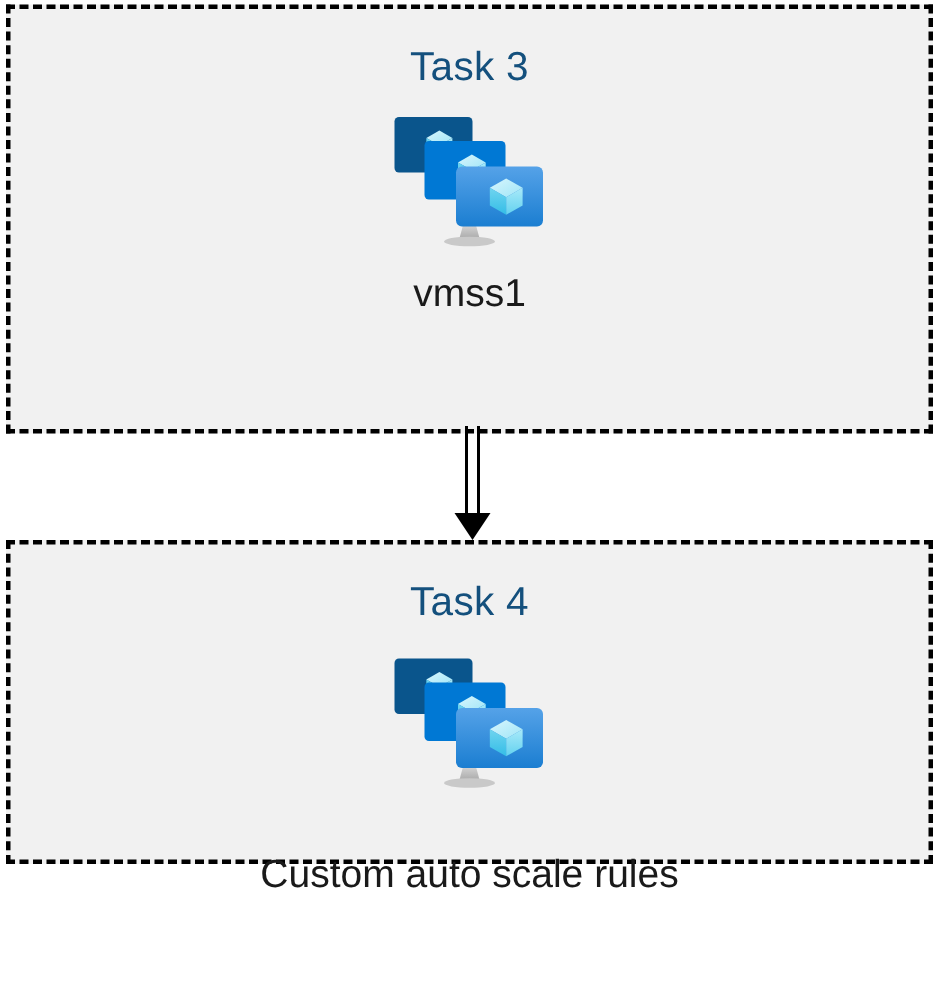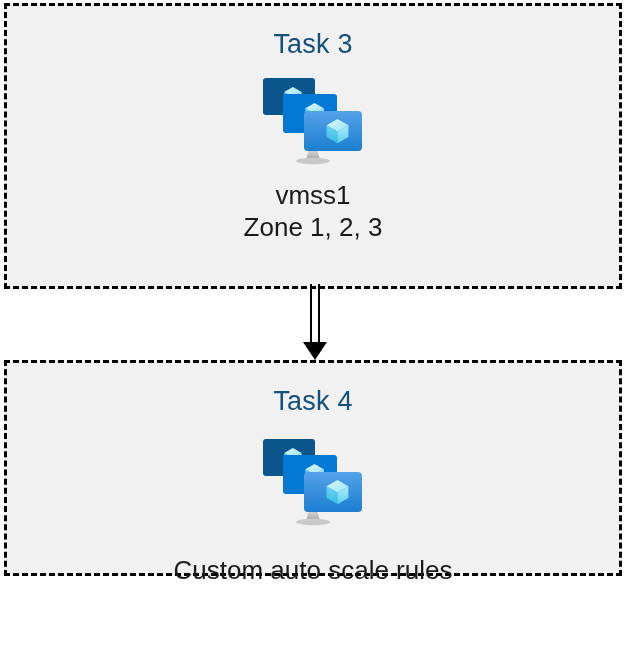--- a/index.html
+++ b/index.html
@@ -68,21 +68,21 @@
     margin-top: 12px;
     text-align: center;
     color: #1a1a1a;
     font-size: 26px;
     line-height: 1.22;
     white-space: nowrap;
   }
   .caption-line { display: block; text-align: center; }
 
   .task-box.bottom .icon-wrap { margin-top: 18px; }
-  .task-box.bottom .caption-block { margin-top: 26px; }
+  .task-box.bottom .caption-block { margin-top: 38px; }
 
   
   .connector {
     position: absolute;
     left: 295px;
     top: 284px;
     width: 40px;
     height: 78px;
   }
   .connector svg { display: block; }
@@ -142,21 +142,20 @@
         <g transform="translate(68,47) scale(0.78)">
           <path d="M16 0 L30 8 L16 16 L2 8 Z" fill="url(#cubeTopA1)"></path>
           <path d="M2 8 L16 16 L16 31 L2 23 Z" fill="url(#cubeLeftA1)"></path>
           <path d="M30 8 L16 16 L16 31 L30 23 Z" fill="url(#cubeRightA1)"></path>
         </g>
       </svg>
     </div>
 
     <div class="caption-block">
       <span class="caption-line">vmss1</span>
-      <span class="caption-line">Zone 1, 2, 3</span>
     </div>
   </div>
 
   <div class="connector">
     <svg width="40" height="78" viewBox="0 0 40 78" xmlns="http://www.w3.org/2000/svg">
       <line x1="16" y1="0" x2="16" y2="62" stroke="#000000" stroke-width="2"></line>
       <line x1="24" y1="0" x2="24" y2="62" stroke="#000000" stroke-width="2"></line>
       <polygon points="8,58 32,58 20,76" fill="#000000"></polygon>
     </svg>
   </div>

